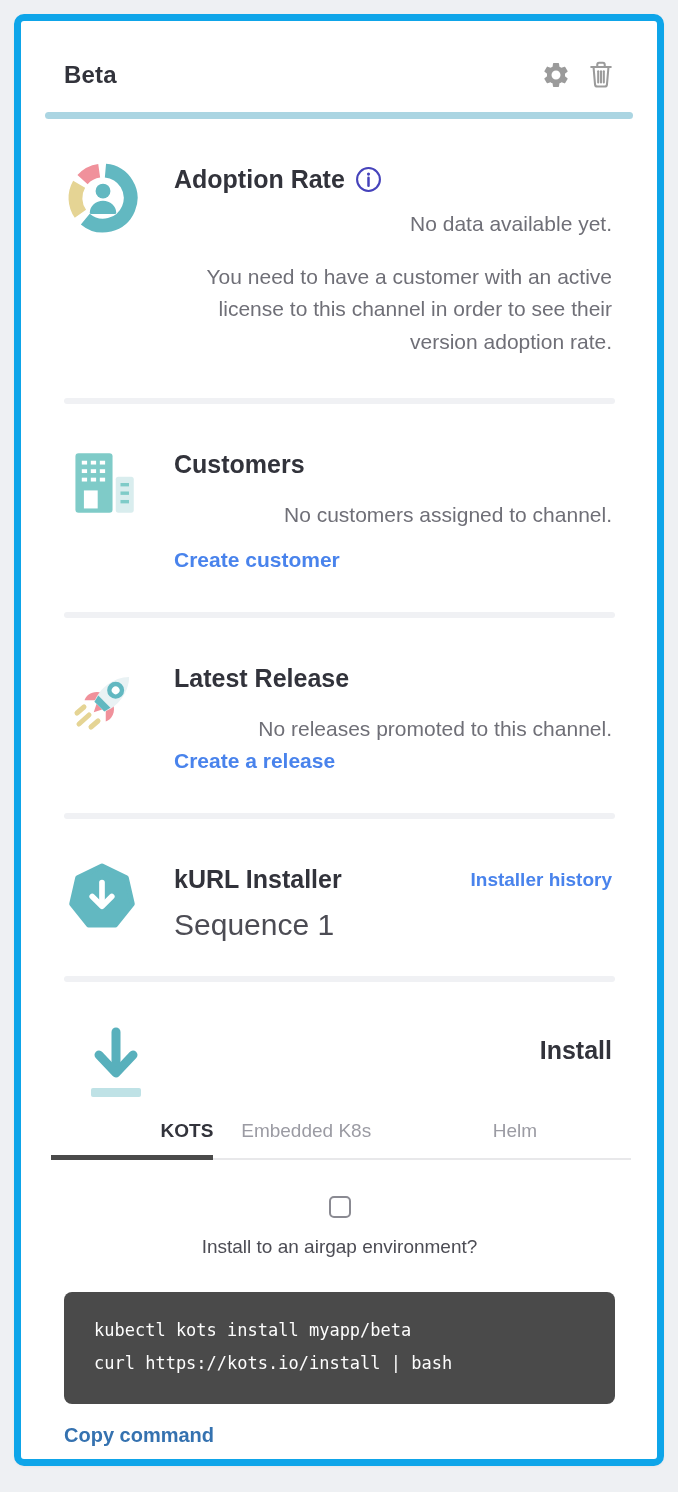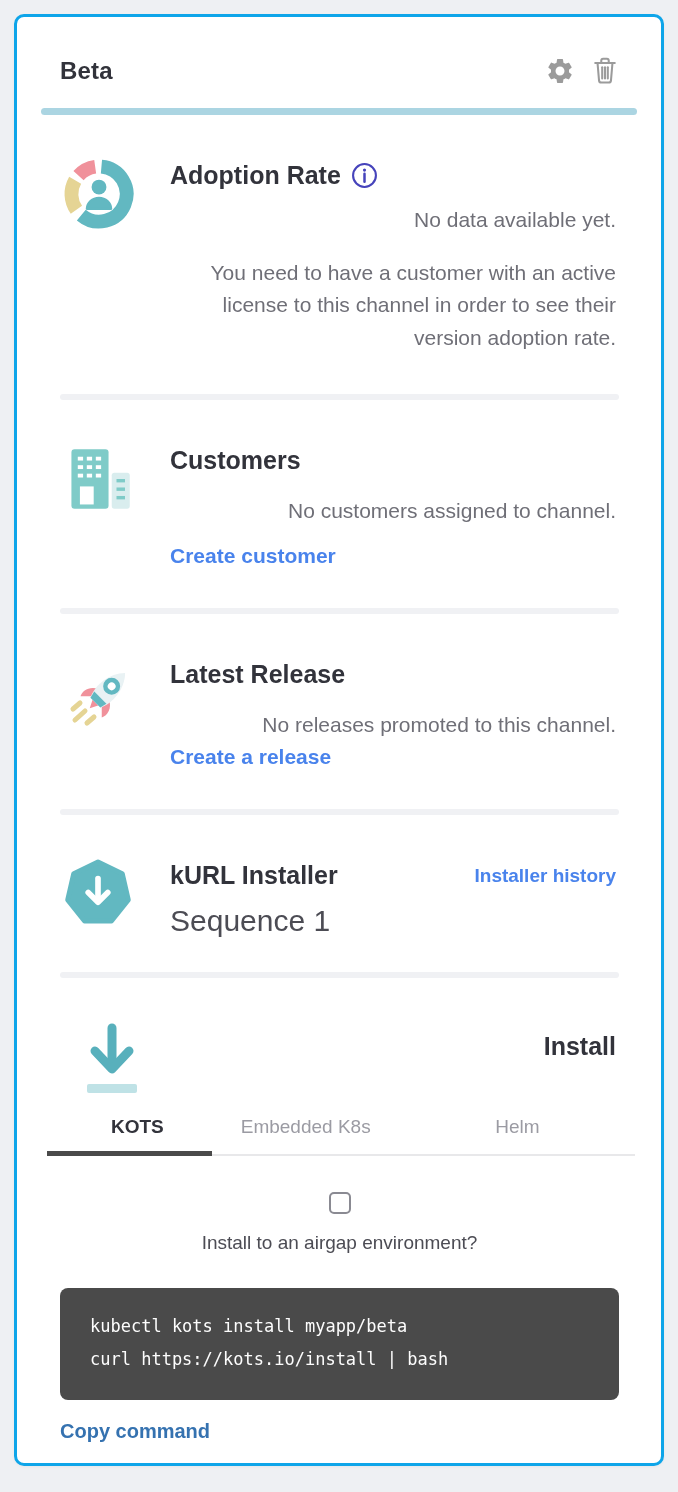--- a/index.html
+++ b/index.html
@@ -5,21 +5,21 @@
   * { margin:0; padding:0; box-sizing:border-box; }
   html,body { width:678px; height:1492px; }
   body {
     background:#eef0f3;
     font-family:"Liberation Sans", sans-serif;
     color:#32333b;
     overflow:hidden;
   }
   .card {
     position:absolute; left:14px; top:14px; width:650px; height:1452px;
-    background:#ffffff; border:3px solid #0ea5e9; border-radius:10px;
+    background:#ffffff; border:7px solid #0ea5e9; border-radius:10px;
     box-shadow:0 1px 3px rgba(0,0,0,0.04);
     overflow:hidden;
   }
   
   .card-header {
     display:flex; align-items:center; justify-content:space-between;
     padding:38px 42px 22px 43px;
   }
   .card-title { font-size:24px; font-weight:700; color:#32333b; letter-spacing:.2px; }
   .header-icons { display:flex; align-items:center; gap:16px; }
@@ -39,21 +39,21 @@
   .title-row { display:flex; align-items:flex-start; justify-content:space-between; }
   .small-link { font-size:19px; font-weight:700; color:#4983ec; text-decoration:none; margin-top:4px; cursor:pointer; }
   .seq-text { font-size:30px; color:#4c4c54; margin-top:14px; }
 
   .adoption-title-row { display:flex; align-items:center; gap:10px; }
 
   
   .tabs { display:flex; margin:8px 26px 0 30px; }
   .tab { font-size:19px; padding:10px 0 16px 0; text-align:center; color:#9b9ba3; cursor:pointer; border-bottom:2px solid #e8e8ea; }
   .tab.active { color:#32333b; font-weight:700; border-bottom:5px solid #4a4a4a; padding-bottom:13px; }
-  .tab-kots { width:28%; text-align:center; padding-left:16px; }
+  .tab-kots { width:28%; text-align:right; padding-left:16px; }
   .tab-embedded { width:32%; }
   .tab-helm { width:40%; }
 
   
   .airgap-row { display:flex; align-items:center; gap:18px; margin:36px 45px 0 46px;flex-direction:column; }
   .checkbox {
     width:22px; height:22px; border:2px solid #8a8a92; border-radius:5px;
     background:#fff; cursor:pointer; flex:0 0 22px;
   }
   .airgap-label { font-size:19px; color:#4c4c54; }

